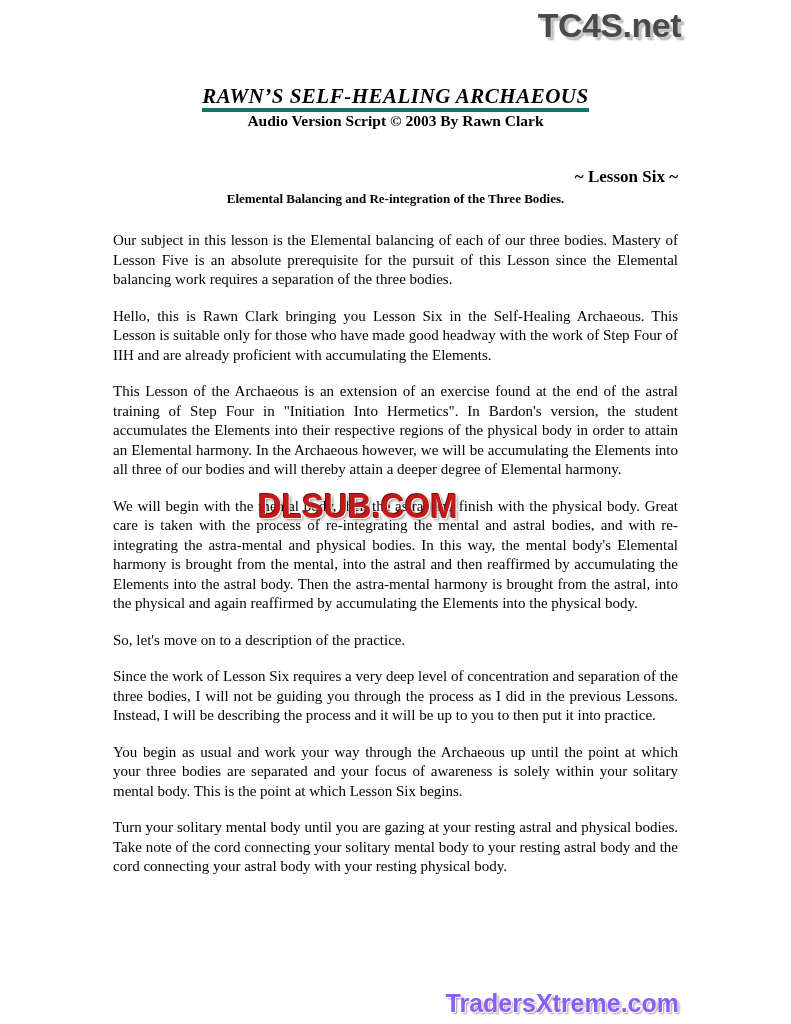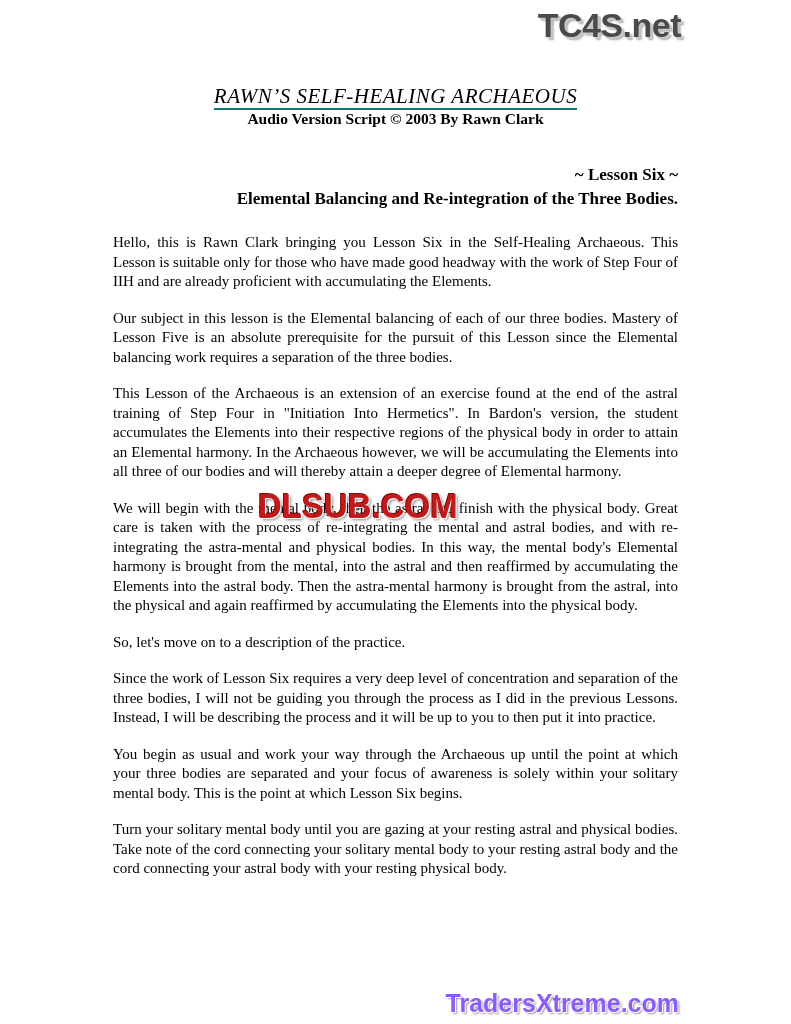--- a/index.html
+++ b/index.html
@@ -67,46 +67,46 @@
   
   .doc {
     position: absolute;
     left: 113px;
     top: 84px;
     width: 565px;
   }
 
   .title {
     text-align: center;
-    font-weight: normal;
+    font-weight: bold;
     font-style: italic;
     font-size: 21px;
     letter-spacing: 0.5px;
-    border-bottom: 2px solid #0f766e;
+    border-bottom: 4px solid #0f766e;
     display: inline-block;
     line-height: 1.15;
   }
   .title-wrap {
     text-align: center;
   }
   .subtitle {
     text-align: center;
     font-weight: bold;
     font-size: 15.5px;
   }
   .lesson-label {
     text-align: right;
     font-weight: bold;
     font-size: 17px;
     margin-top: 37px;
   }
   .lesson-sub {
-    text-align: right;
+    text-align: center;
     font-weight: bold;
-    font-size: 17px;
+    font-size: 13px;
     margin-top: 4px;
   }
 
   p.body {
     font-size: 15px;
     line-height: 1.30;
     text-align: justify;
     margin: 17px 0 0 0;
   }
   p.body:first-of-type { margin-top: 0; }
@@ -124,22 +124,22 @@
     <div class="title-wrap">
       <span class="title">RAWN’S  SELF-HEALING  ARCHAEOUS</span>
     </div>
 
     <div class="subtitle">Audio Version Script © 2003 By Rawn Clark</div>
 
     <div class="lesson-label">~ Lesson Six ~</div>
     <div class="lesson-sub">Elemental Balancing and Re-integration of the Three Bodies.</div>
 
     <div class="para-block">
+      <p class="body">Our subject in this lesson is the Elemental balancing of each of our three bodies.  Mastery of Lesson Five is an absolute prerequisite for the pursuit of this Lesson since the Elemental balancing work requires a separation of the three bodies.</p>
       <p class="body">Hello, this is Rawn Clark bringing you Lesson Six in the Self-Healing Archaeous.  This Lesson is suitable only for those who have made good headway with the work of Step Four of IIH and are already proficient with accumulating the Elements.</p>
-      <p class="body">Our subject in this lesson is the Elemental balancing of each of our three bodies.  Mastery of Lesson Five is an absolute prerequisite for the pursuit of this Lesson since the Elemental balancing work requires a separation of the three bodies.</p>
       <p class="body">This Lesson of the Archaeous is an extension of an exercise found at the end of the astral training of Step Four in "Initiation Into Hermetics".   In Bardon's version, the student accumulates the Elements into their respective regions of the physical body in order to attain an Elemental harmony.  In the Archaeous however, we will be accumulating the Elements into all three of our bodies and will thereby attain a deeper degree of Elemental harmony.</p>
       <p class="body">We will begin with the mental body, then the astral and finish with the physical body.  Great care is taken with the process of re-integrating the mental and astral bodies, and with re-integrating the astra-mental and physical bodies.  In this way, the mental body's Elemental harmony is brought from the mental, into the astral and then reaffirmed by accumulating the Elements into the astral body.   Then the astra-mental harmony is brought from the astral, into the physical and again reaffirmed by accumulating the Elements into the physical body.</p>
       <p class="body">So, let's move on to a description of the practice.</p>
       <p class="body">Since the work of Lesson Six requires a very deep level of concentration and separation of the three bodies, I will not be guiding you through the process as I did in the previous Lessons.  Instead, I will be describing the process and it will be up to you to then put it into practice.</p>
       <p class="body">You begin as usual and work your way through the Archaeous up until the point at which your three bodies are separated and your focus of awareness is solely within your solitary mental body.  This is the point at which Lesson Six begins.</p>
       <p class="body">Turn your solitary mental body until you are gazing at your resting astral and physical bodies.  Take note of the cord connecting your solitary mental body to your resting astral body and the cord connecting your astral body with your resting physical body.</p>
     </div>
 
   </div>
 

